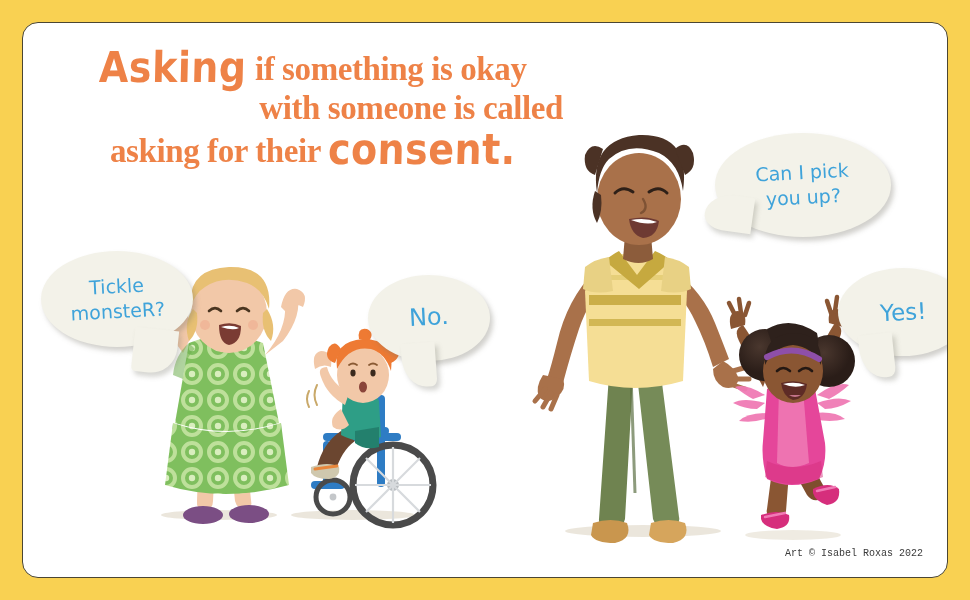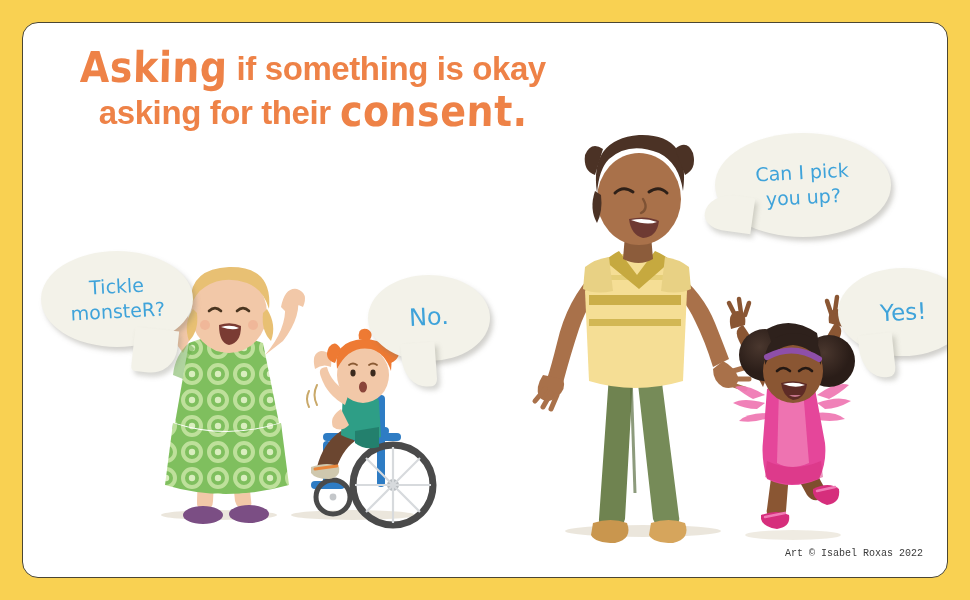--- a/index.html
+++ b/index.html
@@ -32,21 +32,21 @@
     position:absolute;
     left:40px;top:22px;
     width:500px;
     text-align:center;
     color:#EE8247;
     line-height:1.16;
     user-select:none;
   }
   .hl-line{white-space:nowrap;}
   .hl-sans{
-    font-family:Liberation Sans, sans-serif;
+    font-family:Liberation Serif, serif;
     font-weight:bold;
     font-size:33px;
     letter-spacing:-0.4px;
     text-align:right;
   }
   .hl-hand{
     font-family:"DejaVu Sans", sans-serif;
     font-weight:bold;
     font-size:38px;
     letter-spacing:0.5px;
@@ -315,20 +315,21 @@
           <path d="M760 361 Q772 358 782 362 Q772 366 760 361 Z" fill="#FFFFFF"></path>
           <path d="M766 372 Q772 376 778 372" fill="#C4748A"></path>
         </g>
       </svg>
     </div>
 
     <div id="headline">
       <div class="hl-line">
         <span class="hl-hand tilt">Asking</span><span class="hl-sans"> if something is okay</span>
       </div>
+      <div class="hl-line hl-sans">with someone is called</div>
       <div class="hl-line">
         <span class="hl-sans">asking for their </span><span class="hl-hand tilt">consent.</span>
       </div>
     </div>
 
     <div class="bubble" id="b-tickle">
       <span class="txt">
         <span>Tickle</span><br>
         <span>monsteR?</span>
       </span>

